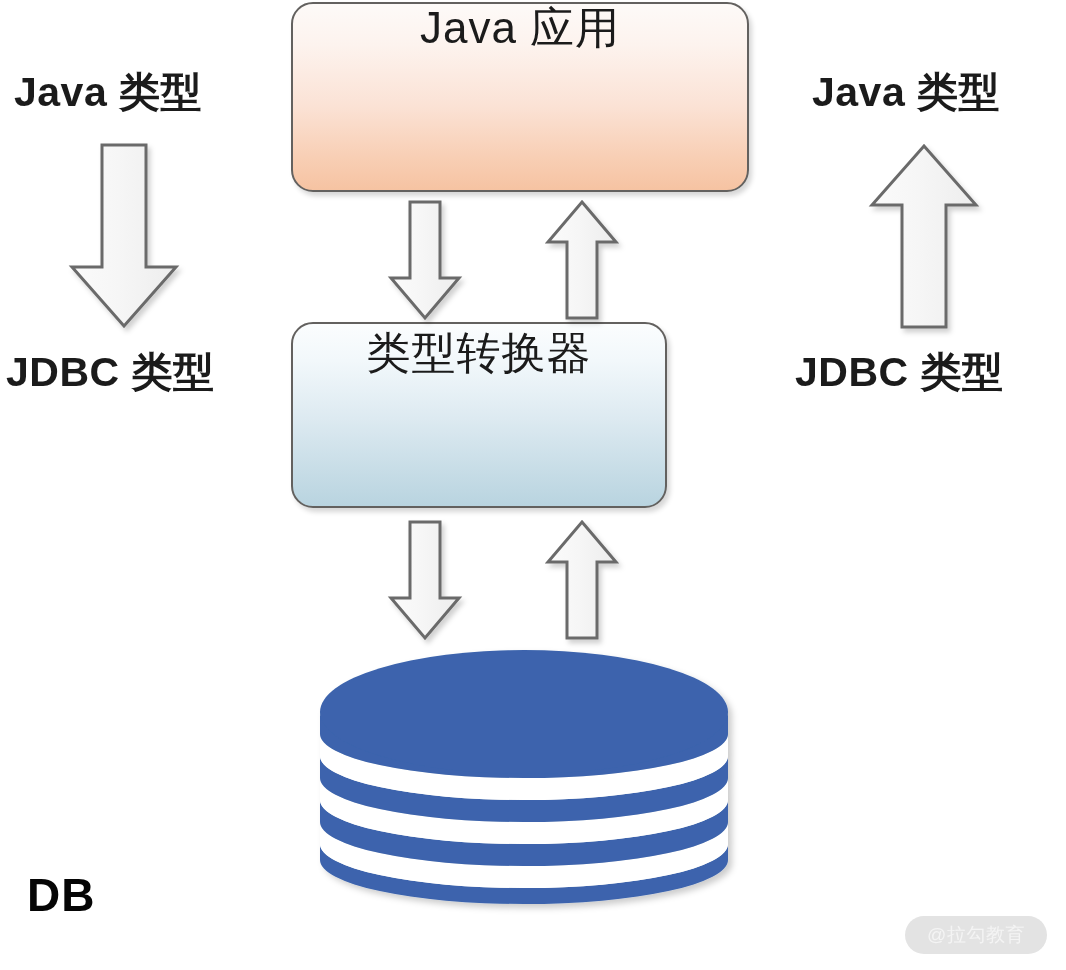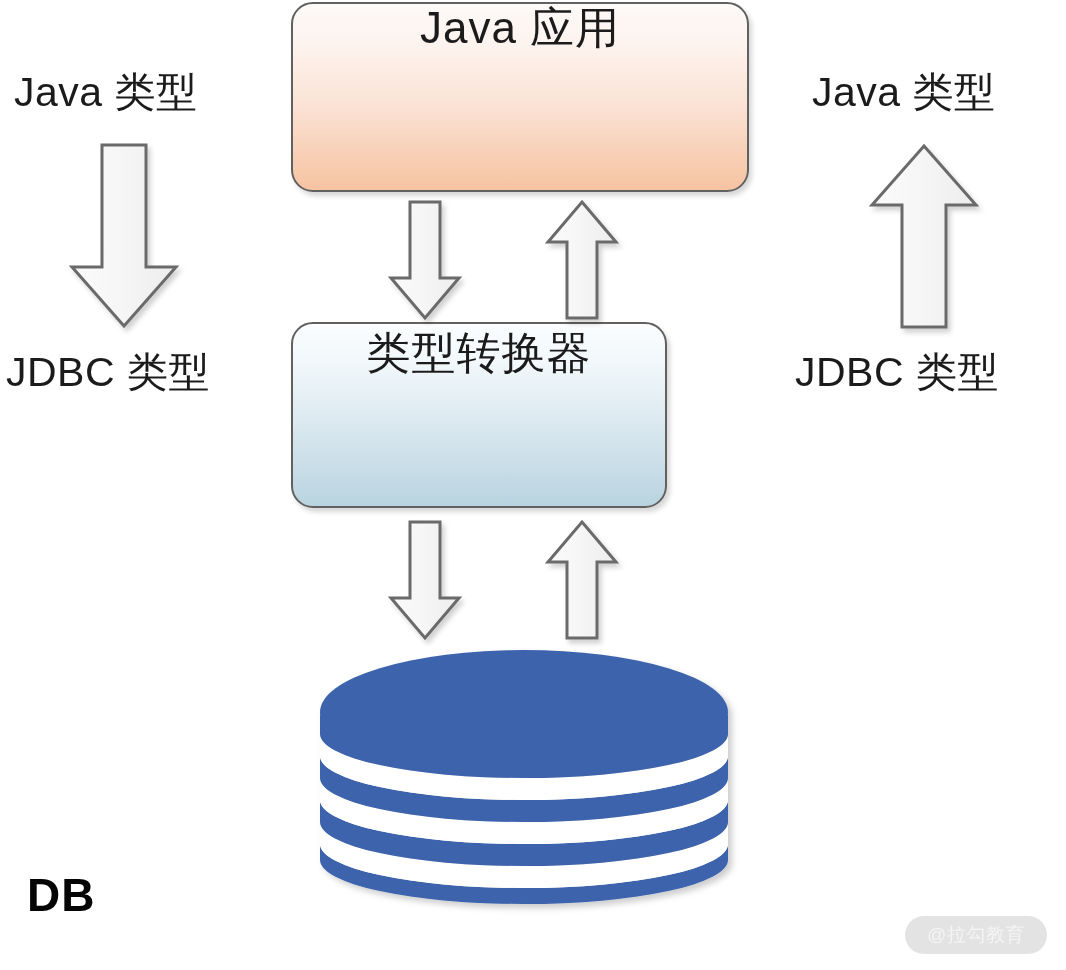--- a/index.html
+++ b/index.html
@@ -22,21 +22,21 @@
     height: 970px;
   }
 
   
   .label {
     position: absolute;
     font-size: 41px;
     line-height: 1.1;
     color: #1b1b1b;
     white-space: nowrap;
-    font-weight: 400;
+    font-weight: 700;
     letter-spacing: 0.5px;
   }
   #label-left-java   { left: 14px;  top: 70px; }
   #label-left-jdbc   { left: 6px;   top: 350px; }
   #label-right-java  { left: 812px; top: 70px; }
   #label-right-jdbc  { left: 795px; top: 350px; }
 
   
   .box {
     position: absolute;

